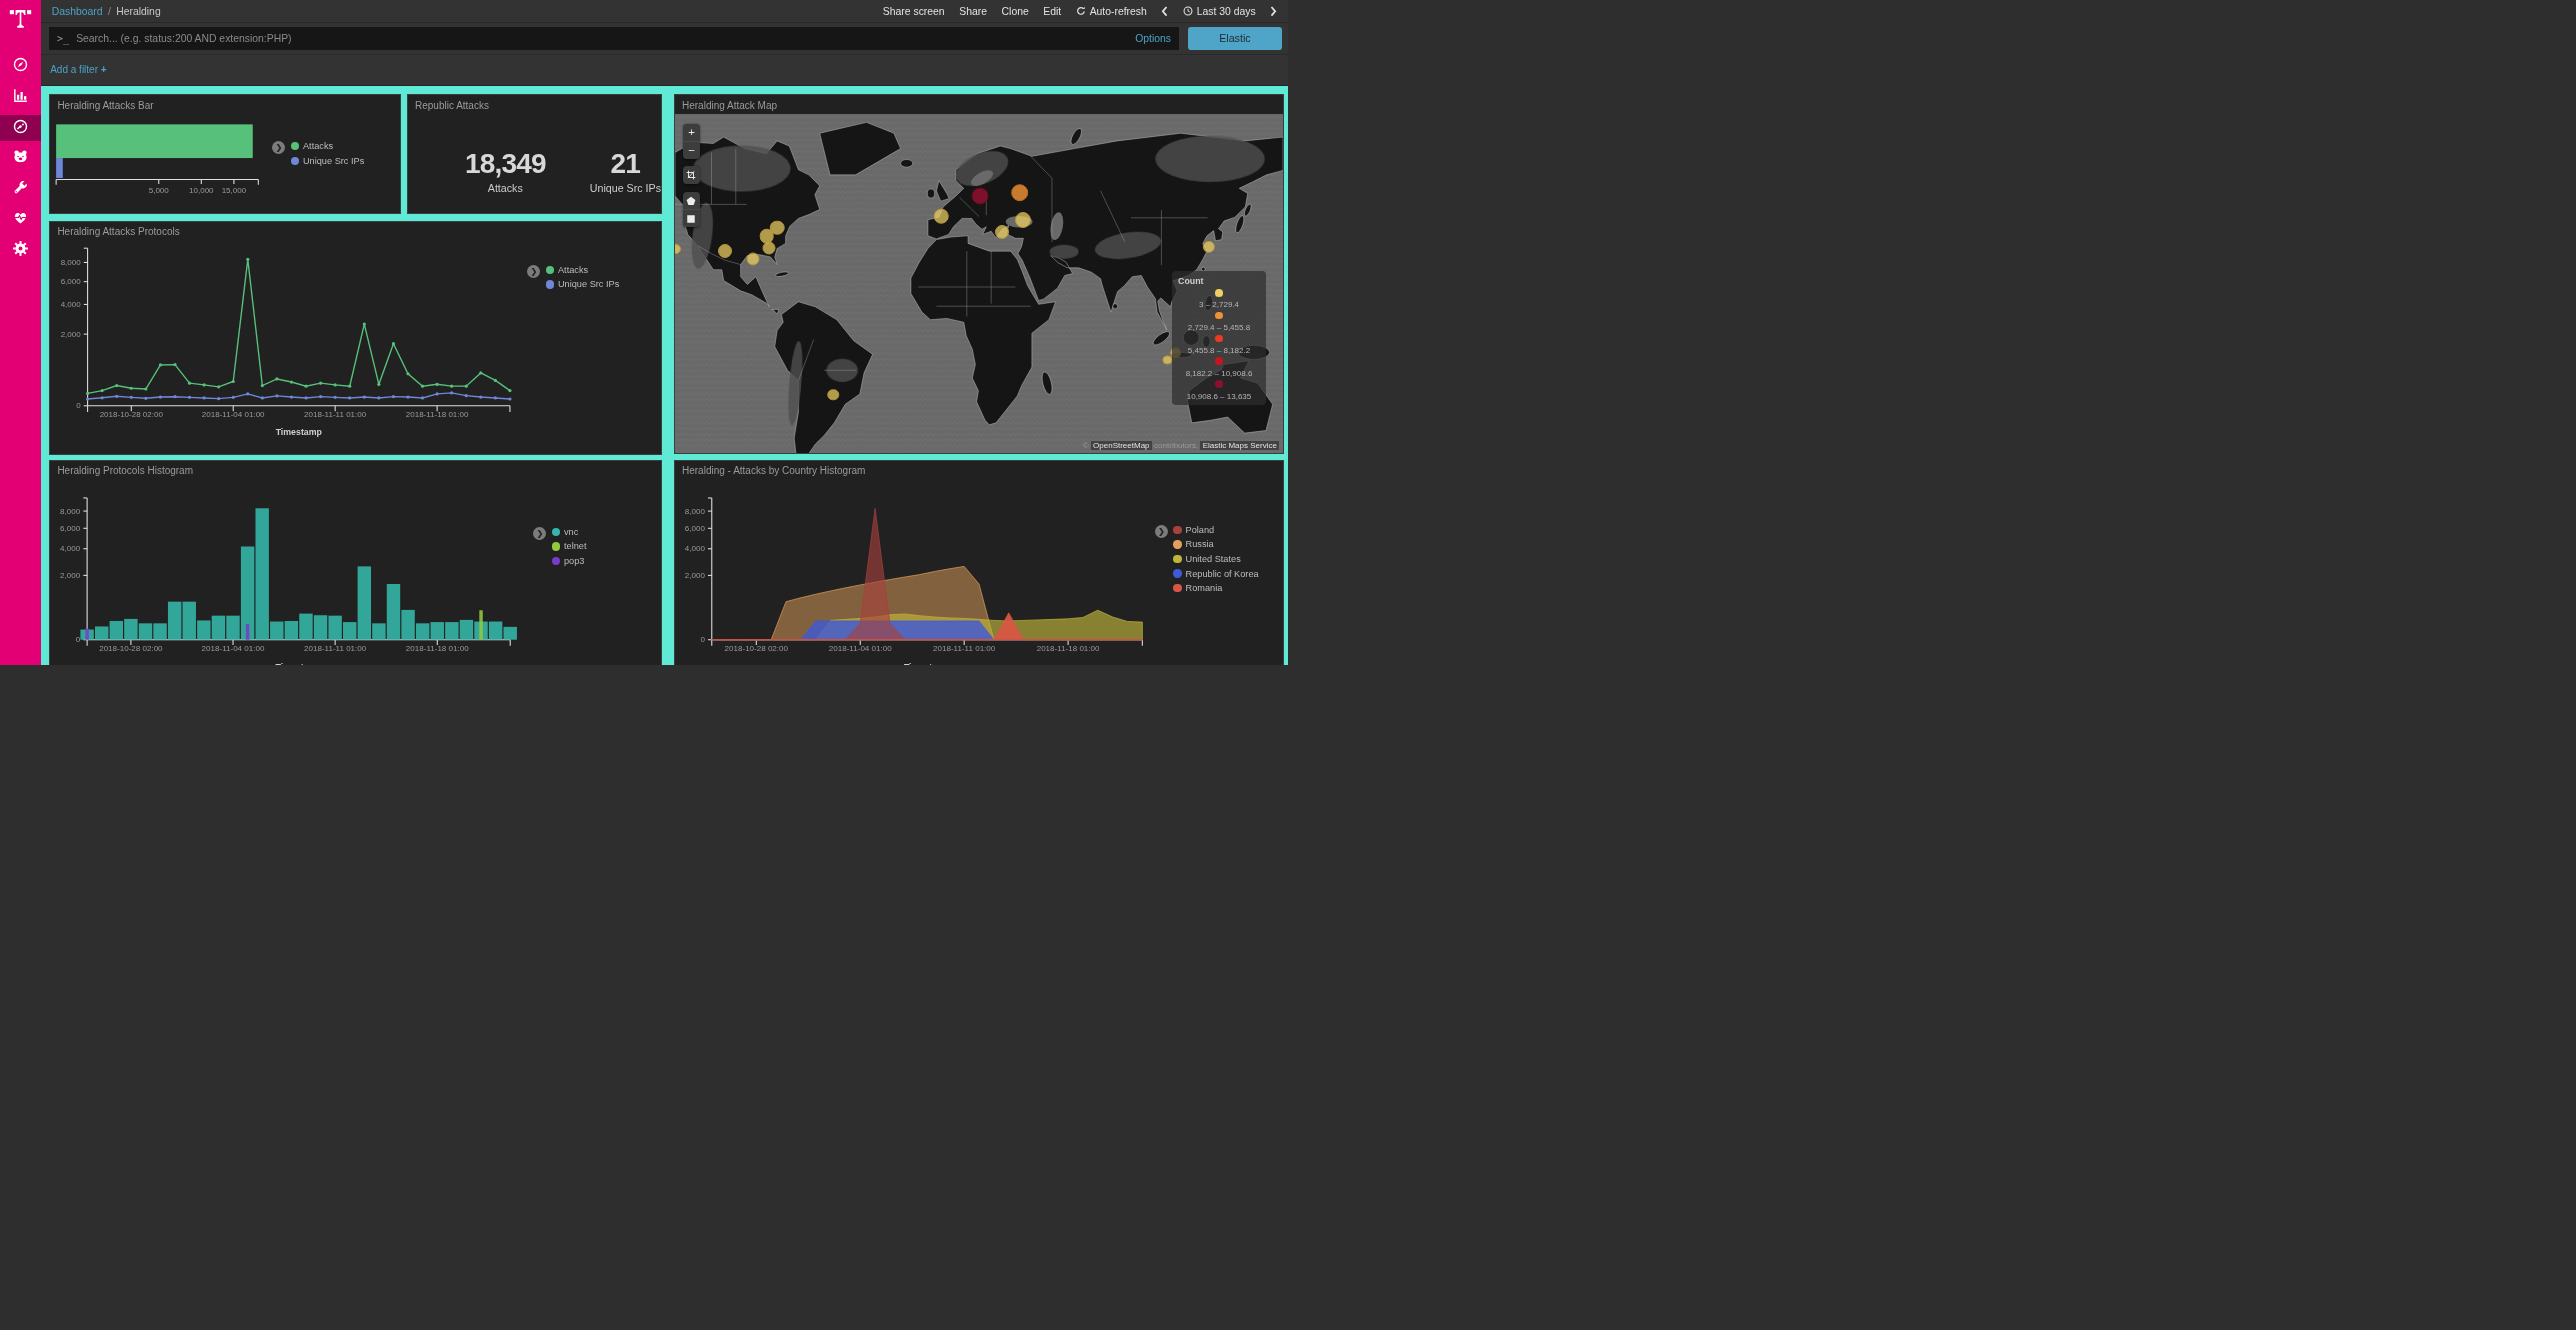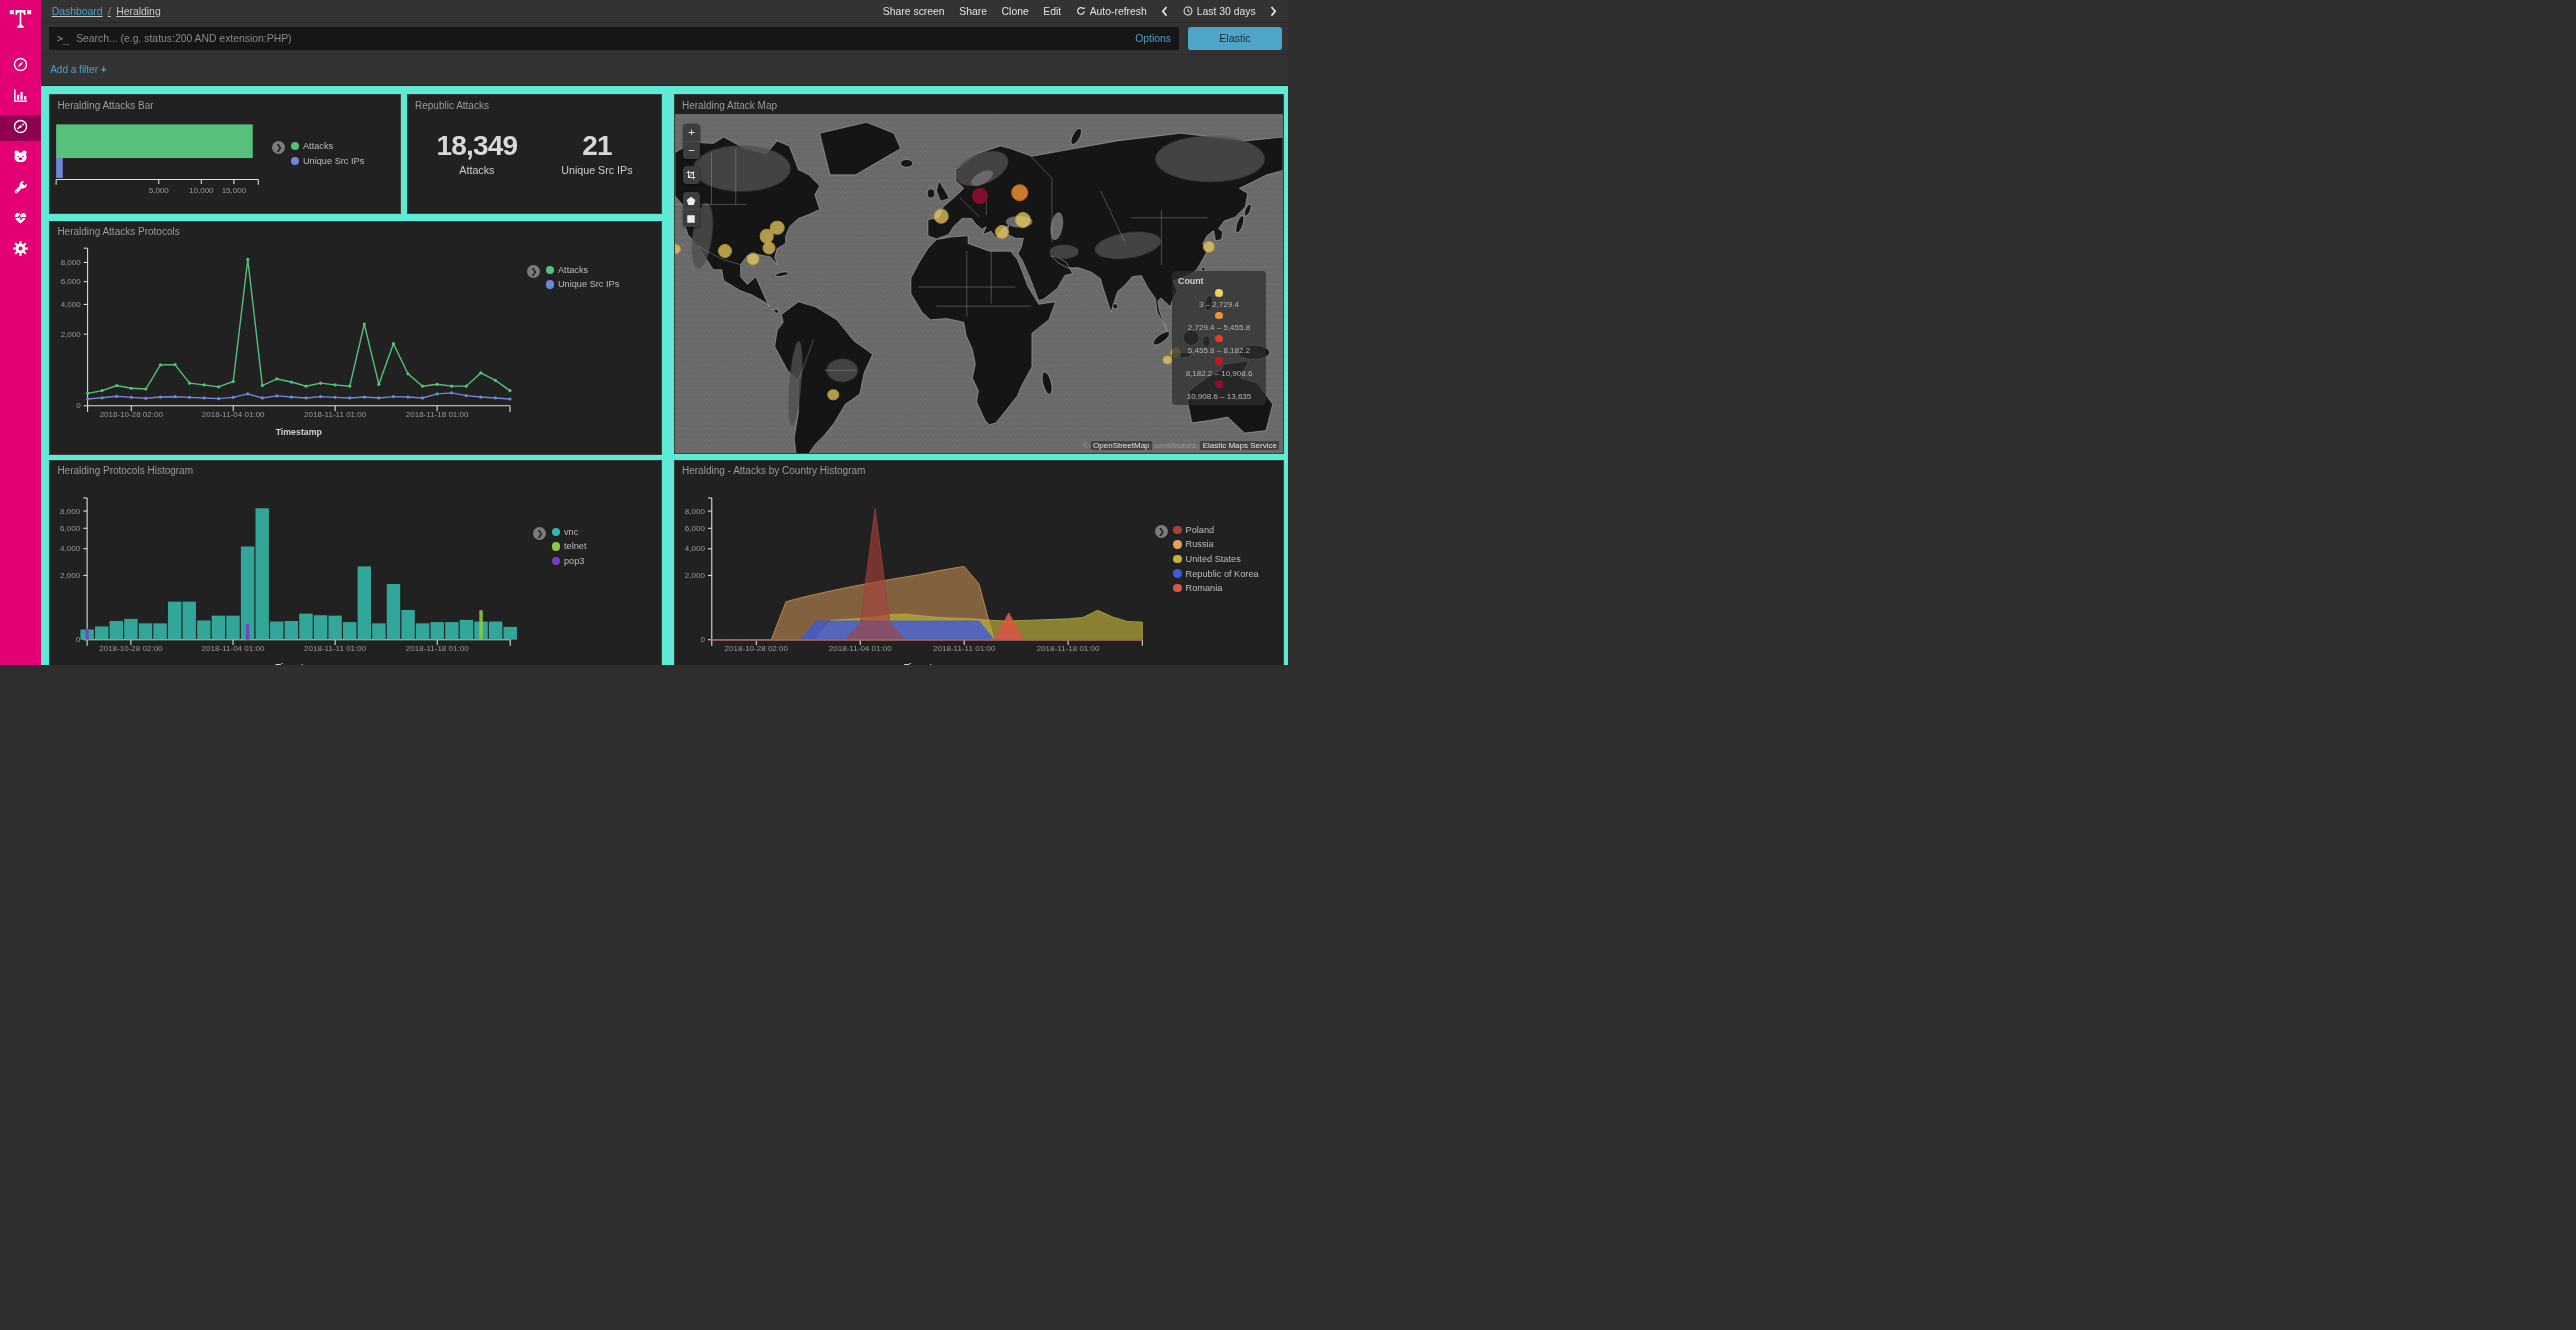--- a/index.html
+++ b/index.html
@@ -14,21 +14,21 @@
   .side-item { width:41px; height:26px; display:flex; align-items:center; justify-content:center;
     cursor:pointer; margin-top:4.6px; }
   .side-item.first { margin-top:18.4px; }
   .side-item.active { background:#8f0051; }
 
   
   .main { position:absolute; left:41px; top:0; right:0; bottom:0; }
 
   .topnav { height:23px; background:#333; display:flex; align-items:center;
     justify-content:space-between; padding:0 10.7px; border-bottom:0.8px solid #272727; }
-  .breadcrumb { font-size:10.4px; color:#c9c9c9; display:flex; gap:5.4px; align-items:center;text-decoration:underline;}
+  .breadcrumb { font-size:10.4px; color:#c9c9c9; display:flex; gap:5.4px; align-items:center;}
   .breadcrumb a { color:#4ba3c7; text-decoration:none; cursor:pointer; }
   .breadcrumb .sep { color:#8a8a8a; }
   .nav-actions { display:flex; align-items:center; gap:14.6px; font-size:10.4px; color:#e2e2e2; }
   .nav-actions a { color:#e2e2e2; text-decoration:none; cursor:pointer; display:flex;
     align-items:center; gap:3.8px; white-space:nowrap; }
   .nav-actions .icn { display:flex; align-items:center; }
 
   .search-row { background:#333; padding:3.8px 6.1px 3.8px 8.4px; display:flex; gap:9.2px; align-items:center;
     border-bottom:0.8px solid #2a2a2a; }
   .search-box { flex:1; height:23px; background:#161616; display:flex; align-items:center;
@@ -56,21 +56,21 @@
   #panel-ts1    { left:8.4px;  top:135px; width:613px; height:234px; }
   #panel-ts2    { left:8.4px;  top:374px; width:613px; height:276px; }
   #panel-ts3    { left:633px; top:374px; width:610px; height:276px; }
 
   svg text { font-family:"Liberation Sans", sans-serif; }
   .axis-line { stroke:#e0e0e0; stroke-width:1.4; fill:none; }
   .tick-text { fill:#9a9a9a; font-size:10.5px; }
   .xlabel    { fill:#cfcfcf; font-size:11.5px; font-weight:bold; }
 
   
-  .metric-wrap { display:flex; justify-content:center; gap:44px; margin-top:18px; }
+  .metric-wrap { display:flex; justify-content:flex-end; gap:44px; margin-top:36px; }
   .metric { text-align:center; }
   .metric .val { color:#d8d8d8; font-size:28px; font-weight:bold; letter-spacing:-0.8px; }
   .metric .lab { color:#cccccc; font-size:10.7px; margin-top:1.5px; }
 
   
   .chart-legend { position:absolute; display:flex; gap:5.4px; font-size:9.2px; color:#bdbdbd; }
   .leg-arrow { width:13px; height:13px; border-radius:50%; background:#7c7c7c; color:#242424;
     font-size:7.7px; display:flex; align-items:center; justify-content:center; cursor:pointer;
     flex:0 0 13px; font-weight:bold; }
   .leg-rows { display:flex; flex-direction:column; gap:4.6px; }

